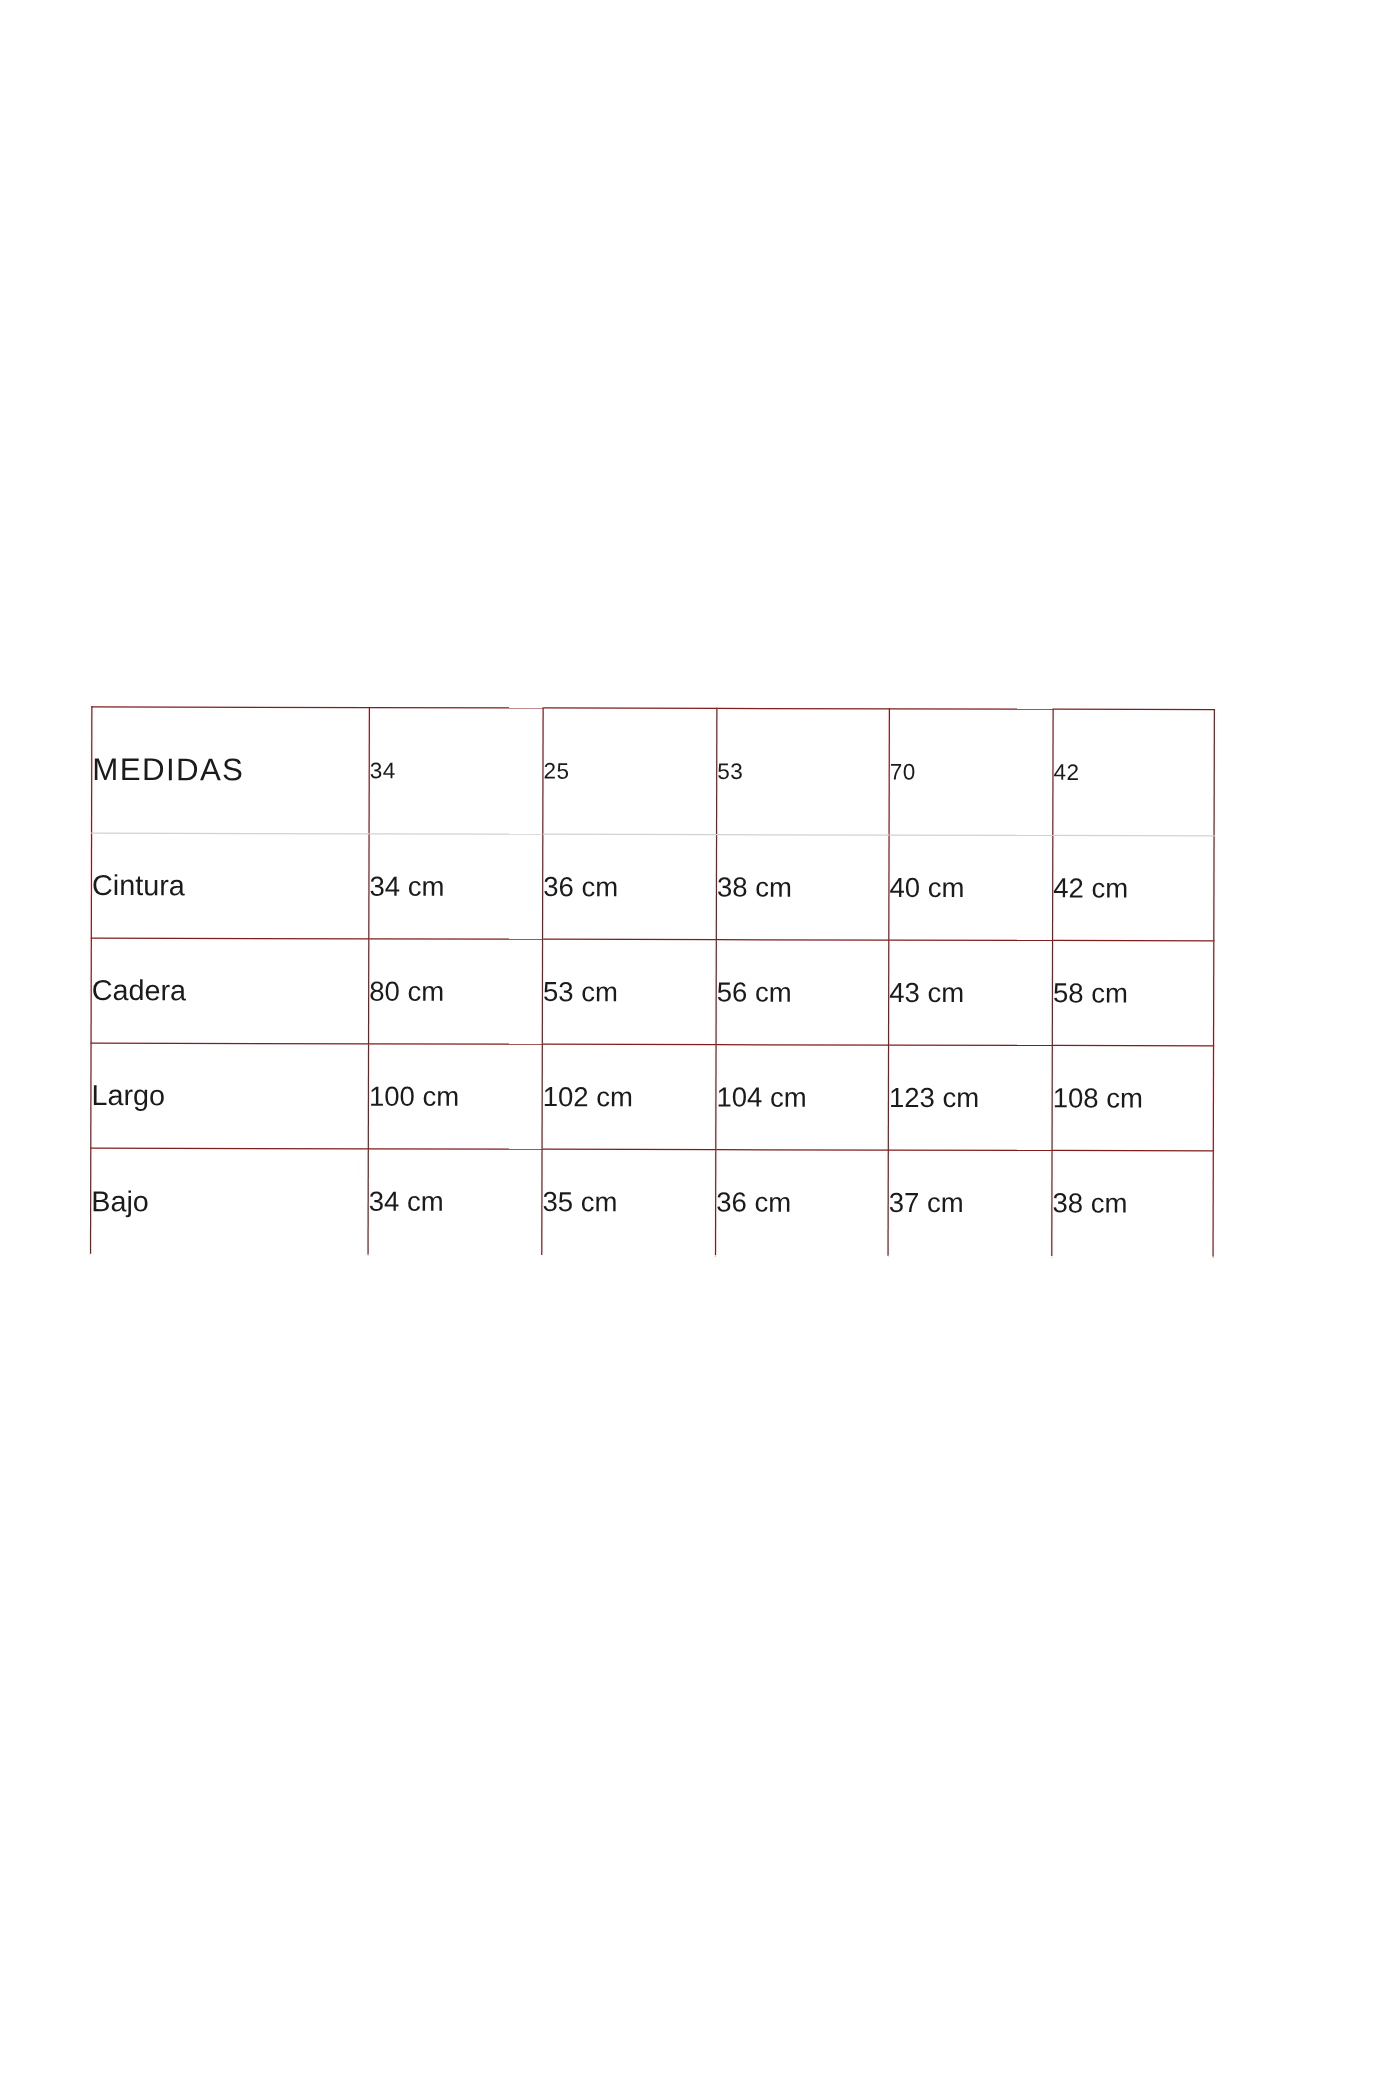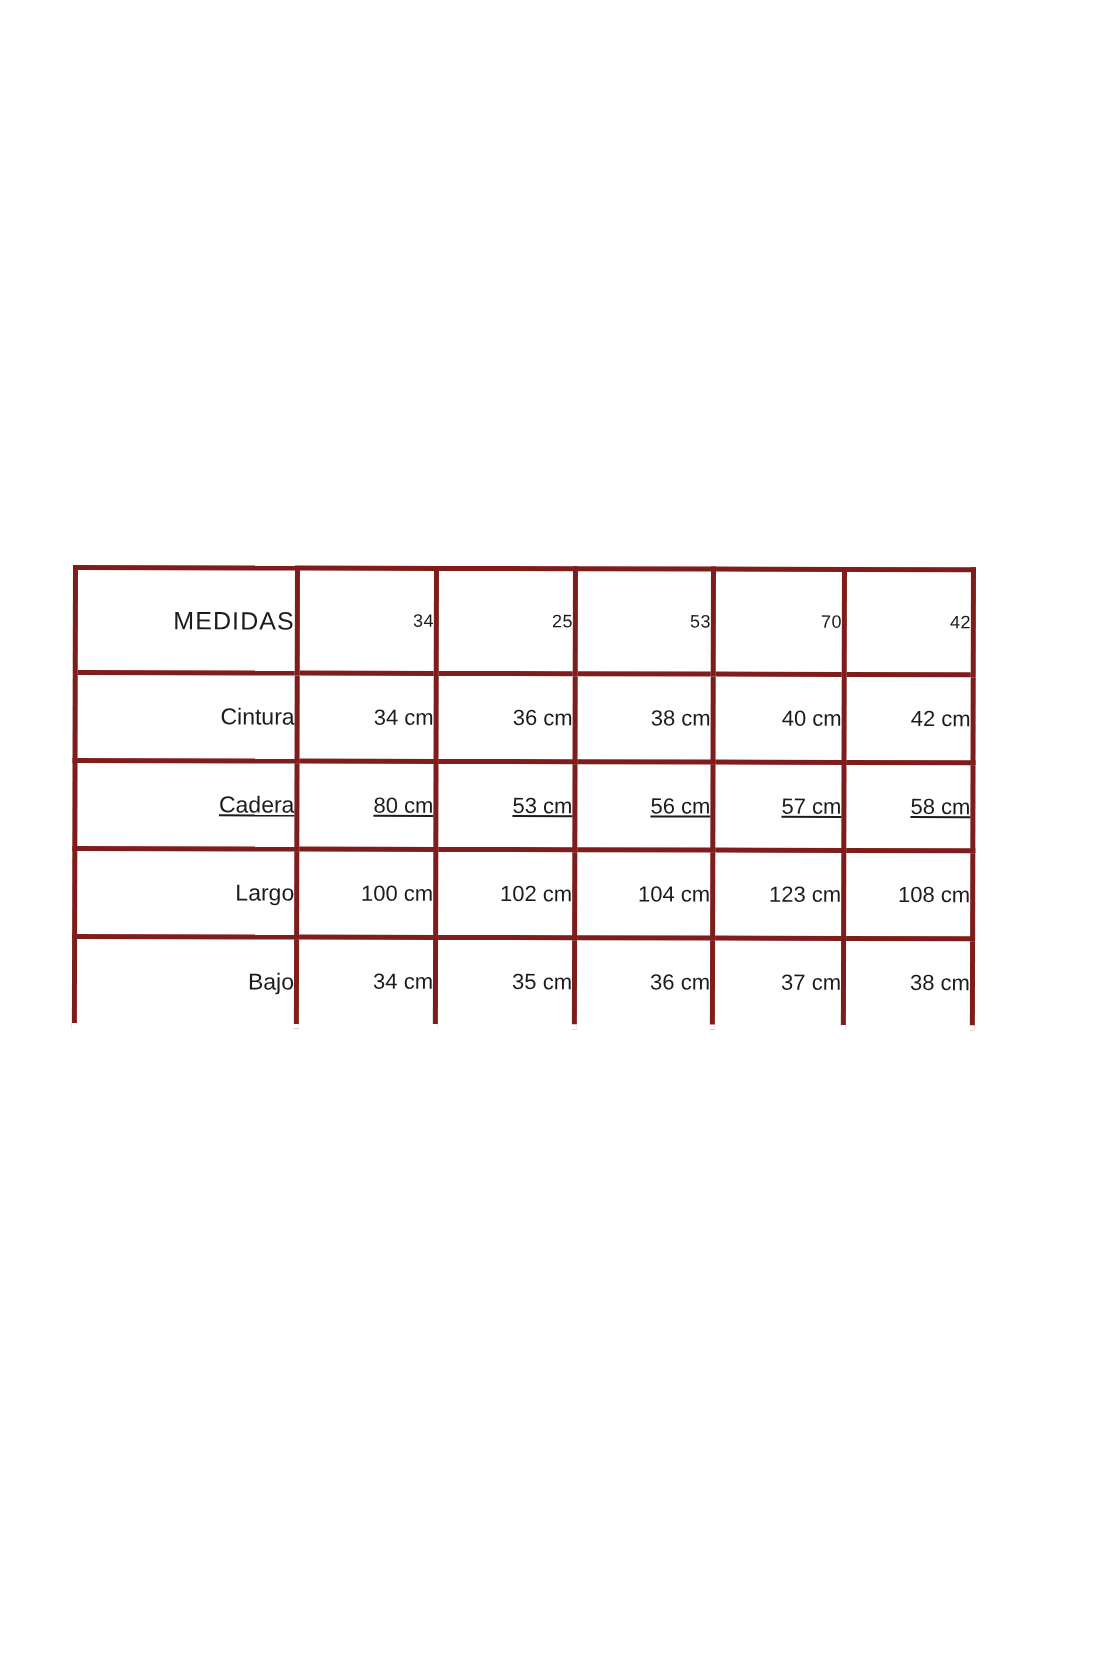--- a/index.html
+++ b/index.html
@@ -38,22 +38,22 @@
     width: 898px;
     border-collapse: collapse;
     table-layout: fixed;
     background: #ffffff;
     border: 1px solid #dcdcdc;
     border-radius: 4px 4px 0 0;
   }
 
   table.size-chart td,
   table.size-chart th {
-    border: 5px solid #7f1d1d;
-    text-align: right;
+    border: 1px solid #7f1d1d;
+    text-align: left;
     vertical-align: middle;
     color: #1b1b1b;
     font-weight: 400;
     padding: 0;
   }
 
   
   col.c-label { width: 222px; }
   col.c-s1    { width: 139px; }
   col.c-s2    { width: 139px; }
@@ -76,27 +76,27 @@
   
   tbody tr td {
     height: 83px;
     font-size: 22px;
   }
   tbody tr td.row-label {
     font-size: 23px;
   }
 
   
-  tbody tr:nth-child(2) td { border-top-color: #cfcfcf; text-decoration: underline; }
+  tbody tr:nth-child(2) td { border-top-color: #cfcfcf; }
   tbody tr:nth-child(3) td { border-top-color: #b9b9b9; }
   tbody tr:nth-child(4) td { border-top-color: #c6c6c6; }
   tbody tr:last-child td   { border-bottom-color: #ffffff; }
 
   
-  tbody tr:last-child td { height: 84px; padding-left: 43px; }
+  tbody tr:last-child td { height: 84px; }
 </style>
 </head>
 <body>
 
 <div id="page">
 
   <div id="size-chart-wrap">
 
     <table class="size-chart">
       <colgroup>
@@ -128,21 +128,21 @@
           <td>38 cm</td>
           <td>40 cm</td>
           <td>42 cm</td>
         </tr>
 
         <tr>
           <td class="row-label">Cadera</td>
           <td>80 cm</td>
           <td>53 cm</td>
           <td>56 cm</td>
-          <td>57 cm</td>
+          <td>43 cm</td>
           <td>58 cm</td>
         </tr>
 
         <tr>
           <td class="row-label">Largo</td>
           <td>100 cm</td>
           <td>102 cm</td>
           <td>104 cm</td>
           <td>123 cm</td>
           <td>108 cm</td>

